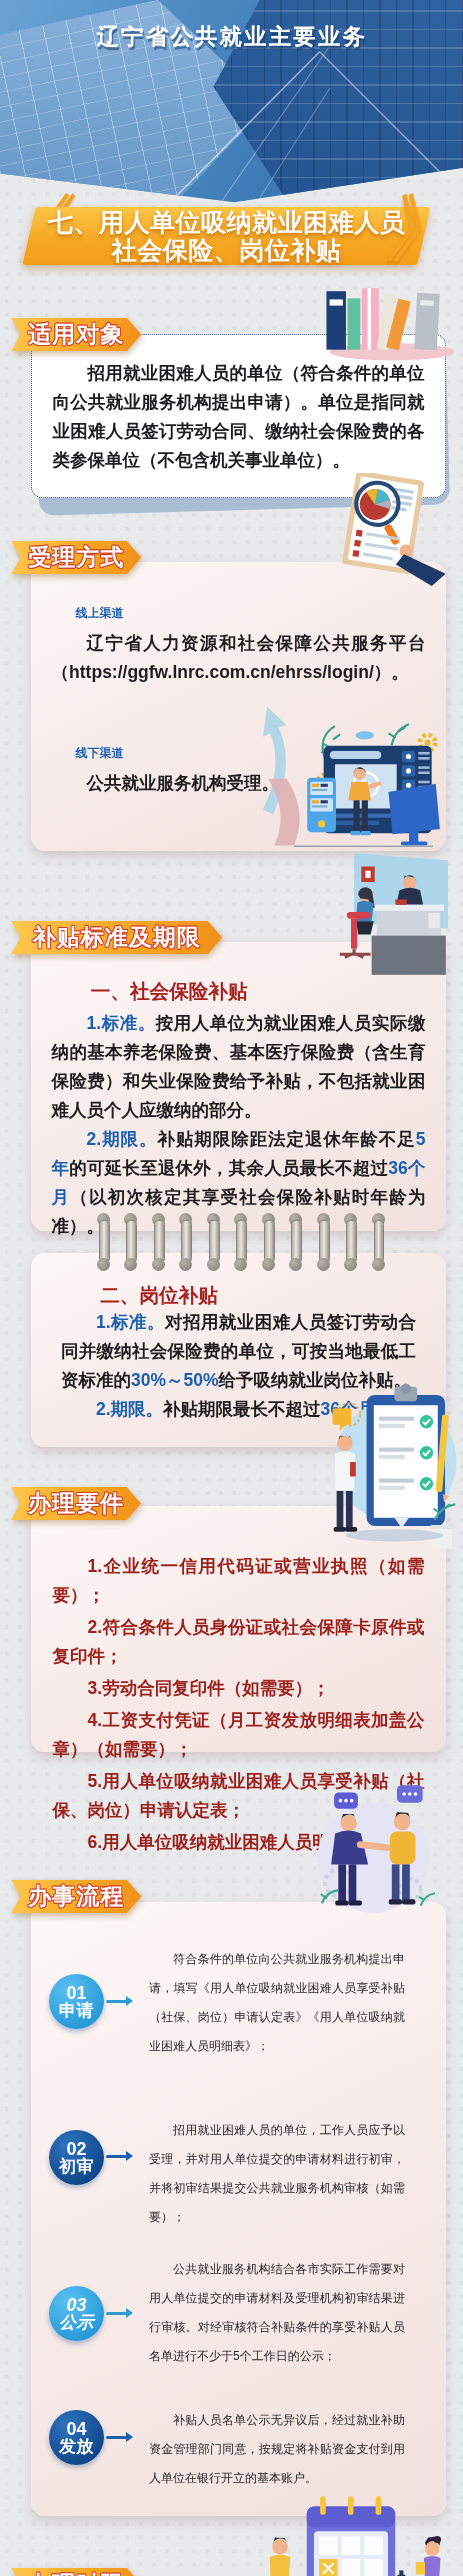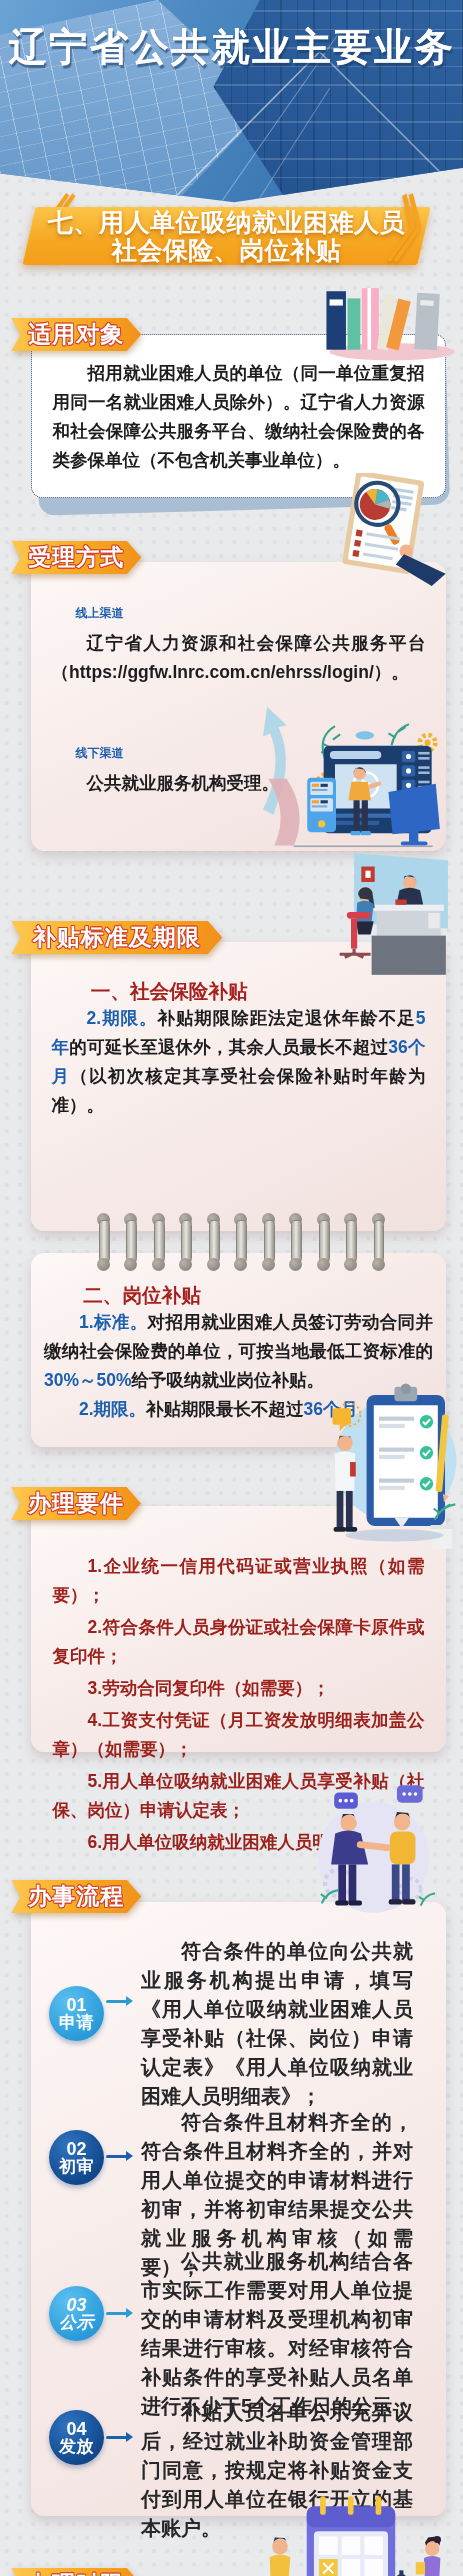--- a/index.html
+++ b/index.html
@@ -16,21 +16,21 @@
   .hero .bL{position:absolute;inset:0;clip-path:polygon(0 12%,34% 0,58% 36%,20% 100%,0 100%);
         background:repeating-linear-gradient(78deg,rgba(255,255,255,.30) 0 1px,rgba(40,90,150,.10) 1px 24px),
                    repeating-linear-gradient(-12deg,rgba(255,255,255,.22) 0 1px,transparent 1px 14.4px),
                    linear-gradient(180deg,#93bbe2,#5d93c6);}
   .hero .bR{position:absolute;inset:0;clip-path:polygon(56% 0,100% 0,100% 100%,74% 100%,46% 30%);
         background:repeating-linear-gradient(0deg,rgba(255,255,255,.16) 0 1.5px,transparent 1.5px 18.5px),
                    repeating-linear-gradient(90deg,rgba(10,40,80,.28) 0 1px,transparent 1px 16.5px),
                    linear-gradient(200deg,#2f62a0,#1d4a85);}
   .hero svg.pyr{position:absolute;inset:0;width:100%;height:100%;}
   .hero-titles{position:absolute;top:21.6px;left:0;width:100%;text-align:center;z-index:3;}
-  .hero-titles .t1{font-size:38px;font-weight:900;color:#fff;letter-spacing:2.6px;
+  .hero-titles .t1{font-size:22px;font-weight:900;color:#fff;letter-spacing:2.6px;
         text-shadow:1.5px 2.6px 1px rgba(25,60,105,.6),0 0 0.5px #fff;}
   .hero-titles .t2{margin-top:7.2px;font-size:29px;font-weight:900;color:#fff;letter-spacing:2.1px;
         text-shadow:1.5px 2.6px 1px rgba(25,60,105,.6);}
   .hero-titles .ver{font-size:20.6px;font-weight:900;vertical-align:3.1px;}
   
   .ribbon-wrap{position:absolute;top:205px;left:8.2px;width:446px;height:62px;z-index:5;}
   .ribbon-band{position:absolute;left:20.6px;top:2.1px;width:395px;height:58px;
         transform:skewX(-13deg);border-radius:3.1px;
         background:linear-gradient(180deg,#fbc547,#f6a722 60%,#f49d1b);
         box-shadow:0 4.1px 8.2px rgba(160,90,10,.35);}
@@ -80,22 +80,22 @@
         color:#fff;font-weight:900;box-shadow:0 3.1px 5.2px rgba(40,80,140,.35);}
   .step-c .n{font-size:18px;line-height:18.5px;}
   .step-c .t{font-size:17px;line-height:16.5px;letter-spacing:0.5px;}
   .c-light{background:radial-gradient(circle at 35% 28%,#5cc0f1,#2a9bd9 70%,#1f8cc9);}
   .c-dark{background:radial-gradient(circle at 35% 28%,#2f74c0,#12498c 70%,#0f3f7c);}
   .parrow{position:absolute;left:75px;width:20.6px;height:3.1px;border-radius:1.5px;}
   .parrow::after{content:"";position:absolute;right:-6.7px;top:-3.6px;border-left:7.2px solid;
         border-top:5.2px solid transparent;border-bottom:5.2px solid transparent;border-left-color:inherit;}
   .a-light{background:#2e9ad2;border-left-color:#2e9ad2;color:#2e9ad2;}
   .a-dark{background:#1b5fae;border-left-color:#1b5fae;color:#1b5fae;}
-  .step p{position:absolute;left:100px;right:23px;font-size:20px;line-height:29px;font-weight:700;
-        color:#27272a;text-align:justify;text-indent:2em;margin:10px;}
+  .step p{position:absolute;left:100px;right:23px;font-size:12px;line-height:29px;font-weight:400;
+        color:#27272a;text-align:justify;text-indent:2em;margin:18px;}
   
   .illus{position:absolute;z-index:4;}
 </style>
 </head>
 <body>
 
 <div class="page">
   <div class="dots"></div>
 
   <header class="hero">
@@ -121,21 +121,21 @@
       </div>
     </div>
     <span class="chev r">》</span>
   </div>
 
   <div class="bwrap" style="top:318px;left:11.3px;width:130px;">
     <div class="sec-banner">适用对象</div>
   </div>
   <div class="slab"></div>
   <div class="box white-dotted" style="top:334px;height:164px;padding:24px 20.6px 0;">
-    <p class="body blue-text">招用就业困难人员的单位（同一单位重复招用同一名就业困难人员除外）。辽宁省人力资源和社会保障公共服务平台、缴纳社会保险费的各类参保单位（不包含机关事业单位）。</p>
+    <p class="body blue-text">招用就业困难人员的单位（符合条件的单位向公共就业服务机构提出申请）。单位是指同就业困难人员签订劳动合同、缴纳社会保险费的各类参保单位（不包含机关事业单位）。</p>
   </div>
   <svg class="illus" style="top:283px;left:315px;" width="144" height="78" viewBox="0 0 280 152">
     <ellipse cx="150" cy="134" rx="122" ry="17" fill="#f2c6cd"></ellipse>
     <rect x="22" y="16" width="38" height="114" fill="#1d3f77"></rect>
       <rect x="28" y="32" width="26" height="12" fill="#fff"></rect>
     <rect x="63" y="30" width="25" height="100" fill="#5ec2a2"></rect>
     <rect x="91" y="10" width="33" height="120" fill="#f9aec6"></rect>
       <rect x="102" y="10" width="7" height="120" fill="#fff"></rect>
     <rect x="128" y="22" width="21" height="108" fill="#e9e6da" transform="rotate(8 139 76)"></rect>
     <rect x="150" y="32" width="25" height="98" fill="#f29a3b" transform="rotate(14 163 80)"></rect>
@@ -260,20 +260,21 @@
     <rect x="64" y="131" width="12" height="58" fill="#d6404d"></rect>
     <path d="M42 200 h60 M70 189 v14 M52 206 l18 -8 M88 206 l-18 -8" stroke="#8f4a50" stroke-width="6" fill="none"></path>
     <rect x="104" y="164" width="144" height="76" fill="#6d7480"></rect>
     <rect x="214" y="120" width="22" height="30" fill="#e8eaee"></rect>
   </svg>
   <div class="bwrap" style="top:921px;left:11.3px;width:211px;">
     <div class="sec-banner">补贴标准及期限</div>
   </div>
   <div class="box pink" style="top:942px;height:289px;padding:0 20.6px;">
     <p class="h-red" style="margin-top:36px;">一、社会保险补贴</p>
+    <p class="body" style="margin-top:5.2px;"><span class="lbl">1.标准。</span><span>按用人单位为就业困难人员实际缴纳的基本养老保险费、基本医疗保险费（含生育保险费）和失业保险费给予补贴，不包括就业困难人员个人应缴纳的部分。</span></p>
     <p class="body"><span class="lbl">2.期限。</span><span>补贴期限除距法定退休年龄不足</span><span class="hl">5年</span><span>的可延长至退休外，其余人员最长不超过</span><span class="hl">36个月</span><span>（以初次核定其享受社会保险补贴时年龄为准）。</span></p>
   </div>
   <div class="spiral">
     <div class="coil">
         <div class="bar"></div>
       </div>
       <div class="coil">
         <div class="bar"></div>
       </div>
     <div class="coil">
@@ -297,21 +298,21 @@
     <div class="coil">
         <div class="bar"></div>
       </div>
       <div class="coil">
         <div class="bar"></div>
       </div>
     <div class="coil">
         <div class="bar"></div>
       </div>
   </div>
-  <div class="box pink" style="top:1253px;height:194px;padding:0 13px;">
+  <div class="box pink" style="top:1253px;height:194px;padding:0 30px;">
     <p class="h-red" style="margin-top:29px;">二、岗位补贴</p>
     <p class="body" style="margin-top:0;"><span class="lbl">1.标准。</span><span>对招用就业困难人员签订劳动合同并缴纳社会保险费的单位，可按当地最低工资标准的</span><span class="hl">30%～50%</span><span>给予吸纳就业岗位补贴。</span></p>
     <p class="body"><span class="lbl">2.期限。</span><span>补贴期限最长不超过</span><span class="hl">36个月</span><span>。</span></p>
   </div>
 
   <svg class="illus" style="top:1365px;left:317px;" width="142" height="192" viewBox="0 0 275 372">
     <circle cx="152" cy="186" r="118" fill="#bfe0f2"></circle>
     <circle cx="62" cy="96" r="22" fill="none" stroke="#f0a52f" stroke-width="3" stroke-dasharray="5 5"></circle>
     <rect x="30" y="84" width="36" height="32" rx="4" fill="#f5b52f"></rect>
       <polygon points="44,116 56,116 44,128" fill="#f5b52f"></polygon>
@@ -394,34 +395,34 @@
     <g stroke="#3aa98f" stroke-width="4" fill="none">
       <path d="M60 240 C66 224 78 216 92 214 M70 230 l-12 -8"></path>
       <path d="M252 244 C258 228 268 222 280 220 M260 234 l-11 -7"></path>
     </g>
   </svg>
   <div class="bwrap" style="top:1880px;left:11.3px;width:130px;">
     <div class="sec-banner">办事流程</div>
   </div>
   <div class="box pink" style="top:1902px;height:614px;">
     <div class="step">
-      <div class="step-c c-light" style="top:84px;">
+      <div class="step-c c-light" style="top:72px;">
           <span class="n">01</span>
           <span class="t">申请</span>
         </div>
       <div class="parrow a-light" style="top:98px;"></div>
       <p style="top:25px;">符合条件的单位向公共就业服务机构提出申请，填写《用人单位吸纳就业困难人员享受补贴（社保、岗位）申请认定表》《用人单位吸纳就业困难人员明细表》；</p>
     </div>
     <div class="step">
       <div class="step-c c-dark" style="top:228px;">
           <span class="n">02</span>
           <span class="t">初审</span>
         </div>
       <div class="parrow a-dark" style="top:253px;"></div>
-      <p style="top:196px;">符合条件且材料齐全的，符合条件且材料齐全的，并对用人单位提交的申请材料进行初审，并将初审结果提交公共就业服务机构审核（如需要）；</p>
+      <p style="top:196px;">招用就业困难人员的单位，工作人员应予以受理，并对用人单位提交的申请材料进行初审，并将初审结果提交公共就业服务机构审核（如需要）；</p>
     </div>
     <div class="step">
       <div class="step-c c-light" style="top:384px;font-style:italic;">
           <span class="n">03</span>
           <span class="t">公示</span>
         </div>
       <div class="parrow a-light" style="top:410px;"></div>
       <p style="top:335px;">公共就业服务机构结合各市实际工作需要对用人单位提交的申请材料及受理机构初审结果进行审核。对经审核符合补贴条件的享受补贴人员名单进行不少于5个工作日的公示；</p>
     </div>
     <div class="step">

